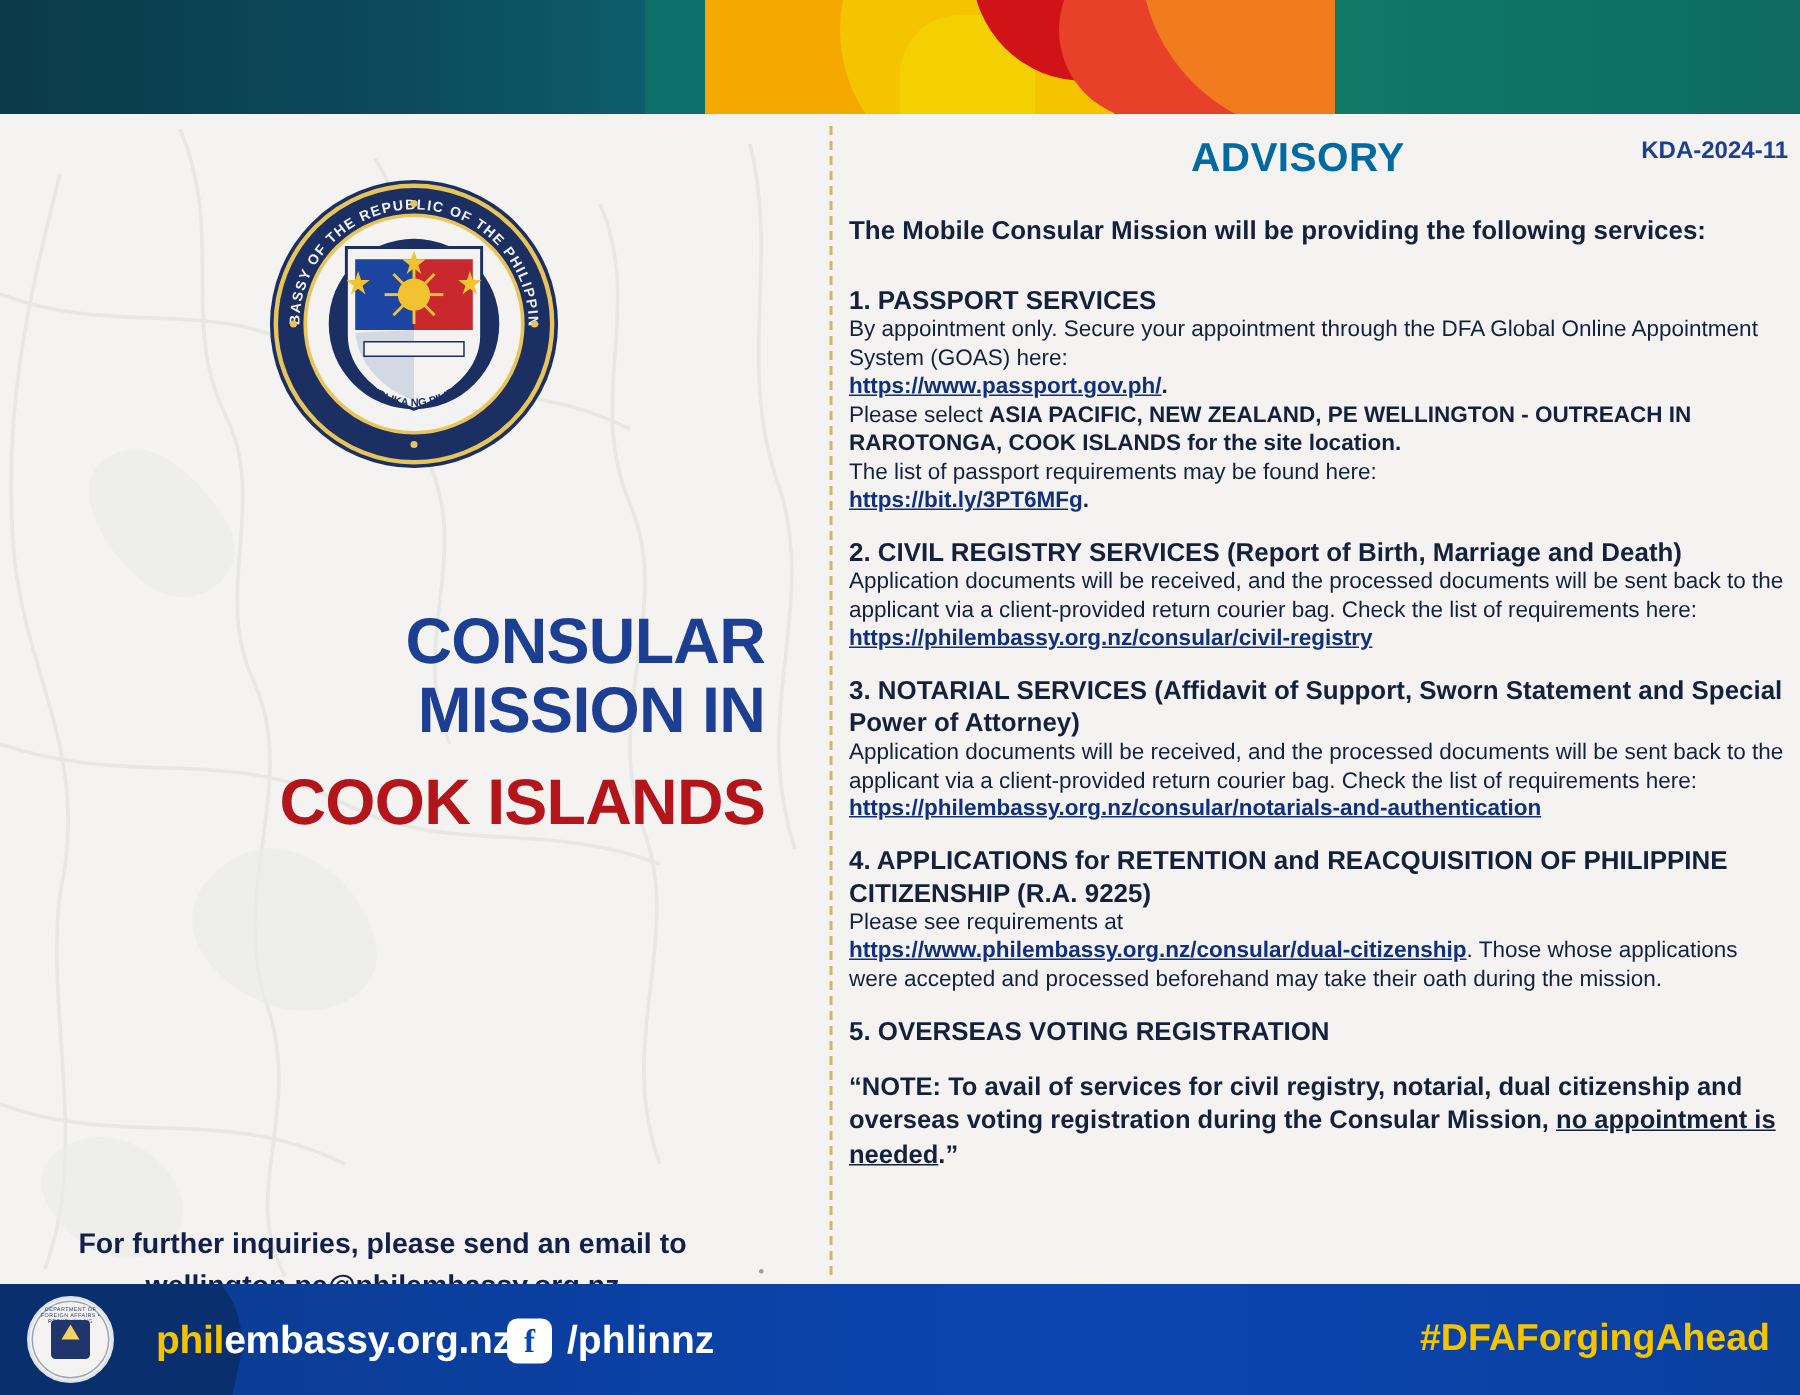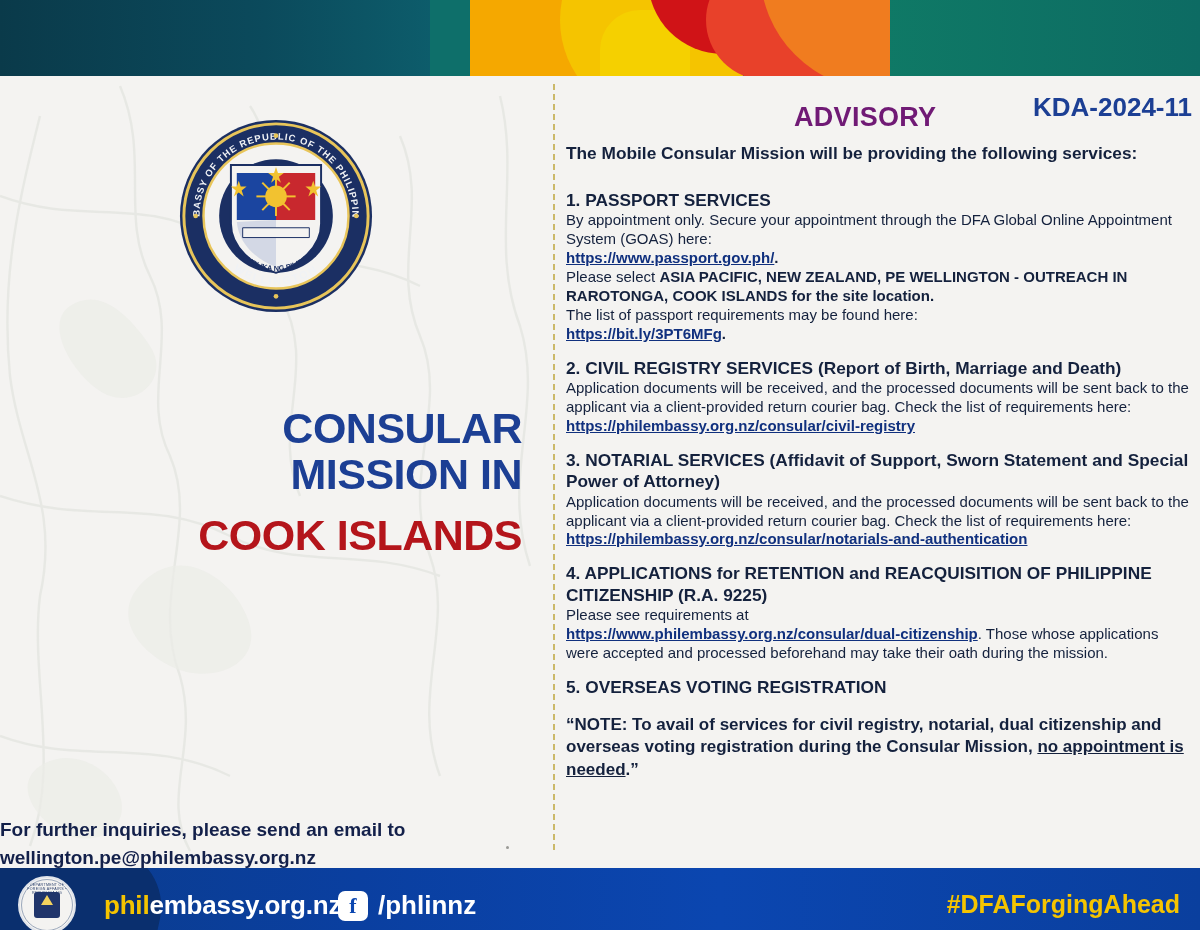--- a/index.html
+++ b/index.html
@@ -28,21 +28,21 @@
   .d2 { left: 560px; top: -80px; width: 200px; height: 200px; background: #f5c400; border-radius: 50%; }
   .d3 { left: 648px; top: -96px; width: 150px; height: 150px; background: #d01317; border-radius: 50%; }
   .d4 { left: 706px; top: -40px; width: 120px; height: 120px; background: #e8412a; border-radius: 60px 0 0 60px; }
   .d5 { left: 760px; top: -70px; width: 130px; height: 160px; background: #f07c1f; border-radius: 0 0 0 120px; }
   .d6 { left: 600px; top: 10px; width: 90px; height: 110px; background: #f5d000; border-radius: 40px 0 0 0; }
   .d7 { left: 430px; top: -30px; width: 90px; height: 110px; background: #0e6f6a; border-radius: 0 50px 0 0; }
 
   
   .bottombar {
     position: absolute; bottom: 0; left: 0;
-    width: 1200px; height: 62px;
+    width: 1200px; height: 74px;
     background: linear-gradient(90deg, #0b3c8c 0%, #0a3fa0 30%, #0b46b0 60%, #0a3f9e 100%);
     overflow: hidden;
   }
   .bottombar .wedge {
     position: absolute; left: -40px; top: -30px;
     width: 200px; height: 140px;
     background: #0a2f6e;
     transform: rotate(12deg);
     border-radius: 0 60px 0 0;
   }
@@ -115,58 +115,58 @@
   
   .left {
     position: absolute; left: 0; top: 0; width: 552px; height: 780px;
     text-align: center;
   }
   .emblem {
     position: absolute; left: 50%; top: 42px; transform: translateX(-50%);
     width: 196px; height: 196px;
   }
   .title-block {
-    position: absolute; left: 12px; top: 330px; width: 530px;
+    position: absolute; left: 0; top: 330px; width: 530px;
     padding-right: 20px; text-align: right;
   }
   .title-1 {
     font-size: 43px; font-weight: bold; color: #1c3f94;
     letter-spacing: -0.5px; line-height: 1.06;
   }
   .title-2 {
     font-size: 43px; font-weight: bold; color: #b4151b;
     letter-spacing: -0.5px; line-height: 1.12; margin-top: 14px;
   }
   .meta {
     position: absolute; left: 0; top: 580px; width: 530px;
     padding-right: 20px; text-align: right;
     color: #13204a; font-size: 22px; font-weight: bold; line-height: 1.45;
   }
   .inquiries {
     position: absolute; left: 0; top: 740px; width: 530px;
-    padding-right: 20px; text-align: left;
+    padding-right: 20px; text-align: center;
     color: #13204a; font-size: 19px; font-weight: bold; line-height: 1.45;
   }
 
   
   .right {
     position: absolute; left: 566px; top: 0;
     width: 628px; height: 780px;
     color: #14213d;
   }
   .adv-head {
     position: absolute; left: 0; top: 14px; width: 628px; height: 34px;
   }
   .advisory {
-    position: absolute; left: 228px; top: 12px;
-    font-size: 27px; font-weight: bold; color: #701a75; letter-spacing: .3px;
+    position: absolute; left: 228px; top: 0;
+    font-size: 27px; font-weight: bold; color: #0369a1; letter-spacing: .3px;
   }
   .kda {
     position: absolute; right: 2px; top: 2px;
-    font-size: 26px; font-weight: bold; color: #1c3f94;
+    font-size: 16px; font-weight: bold; color: #1c3f94;
   }
   .intro {
     position: absolute; left: 0; top: 66px; width: 626px;
     font-size: 17.3px; font-weight: bold; line-height: 1.3;
   }
   .sections { position: absolute; left: 0; top: 100px; width: 626px; }
   .sec { margin-top: 14px; }
   .sec h3 {
     font-size: 17.3px; font-weight: bold; line-height: 1.24;
   }

